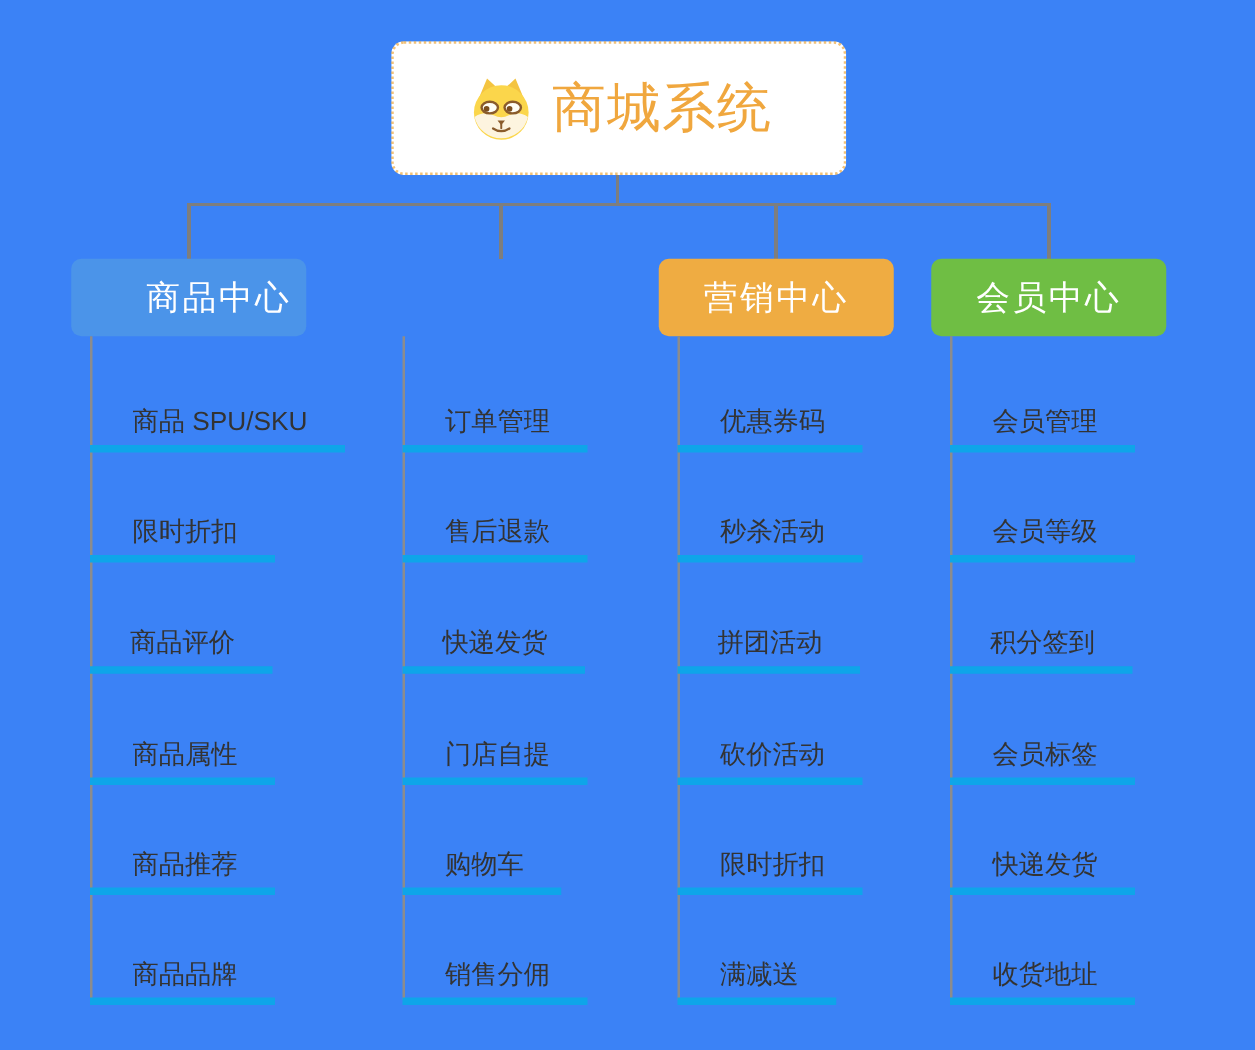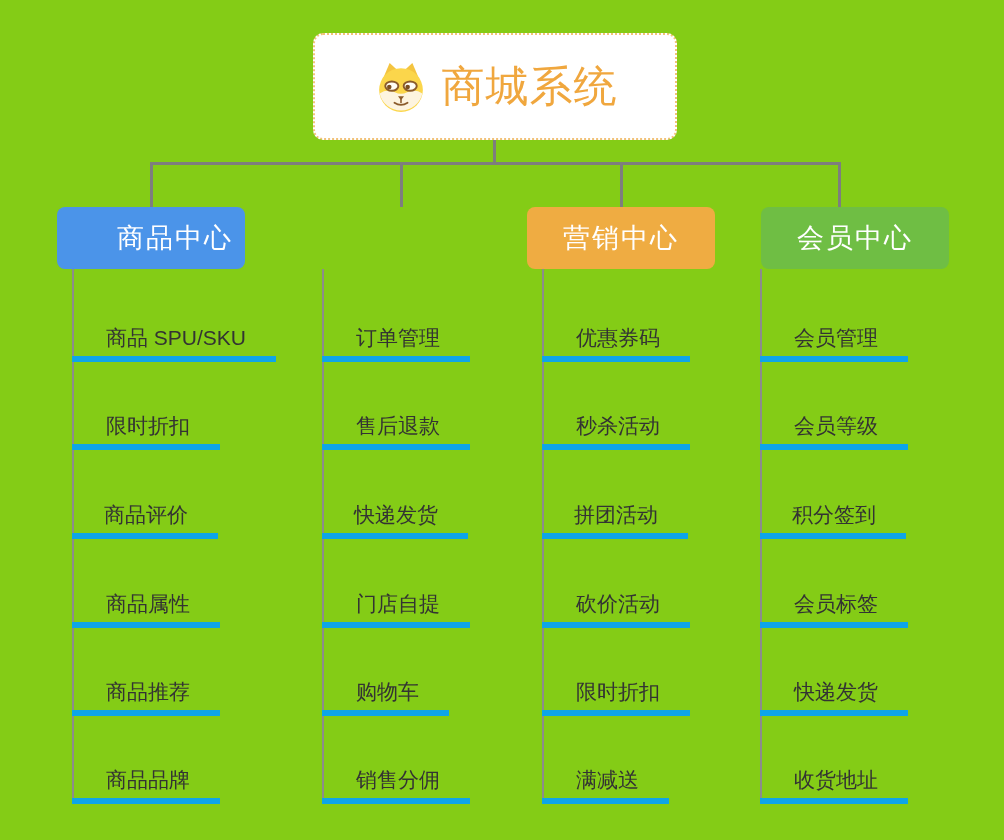--- a/index.html
+++ b/index.html
@@ -6,21 +6,21 @@
   html, body { width: 1004px; height: 840px; }
   body {
     font-family: "Liberation Sans", "DejaVu Sans", sans-serif;
     background: #f8f8f8;
     overflow: hidden;
   }
   .canvas {
     position: relative;
     width: 1004px;
     height: 840px;
-    background: #84cc16;
+    background: #3b82f6;
   }
   
   .connectors {
     position: absolute;
     left: 0; top: 0;
     width: 1004px; height: 840px;
     pointer-events: none;
   }
   
   .root-node {
@@ -131,21 +131,21 @@
     </span>
     <span class="root-title">商城系统</span>
   </div>
 
   <div class="branch-box bb0" style="background: rgb(75, 148, 233);">
     <span>商品中心</span>
   </div>
   <div class="branch-box bb2" style="background: rgb(239, 172, 66);">
     <span>营销中心</span>
   </div>
-  <div class="branch-box bb3" style="background: rgb(111, 190, 68); margin-left: 16px;">
+  <div class="branch-box bb3" style="background: rgb(111, 190, 68);">
     <span>会员中心</span>
   </div>
 
   <div class="branch-items bi0">
     <div class="item">商品 SPU/SKU</div>
     <div class="item">限时折扣</div>
     <div class="item">商品评价</div>
     <div class="item">商品属性</div>
     <div class="item">商品推荐</div>
     <div class="item">商品品牌</div>

